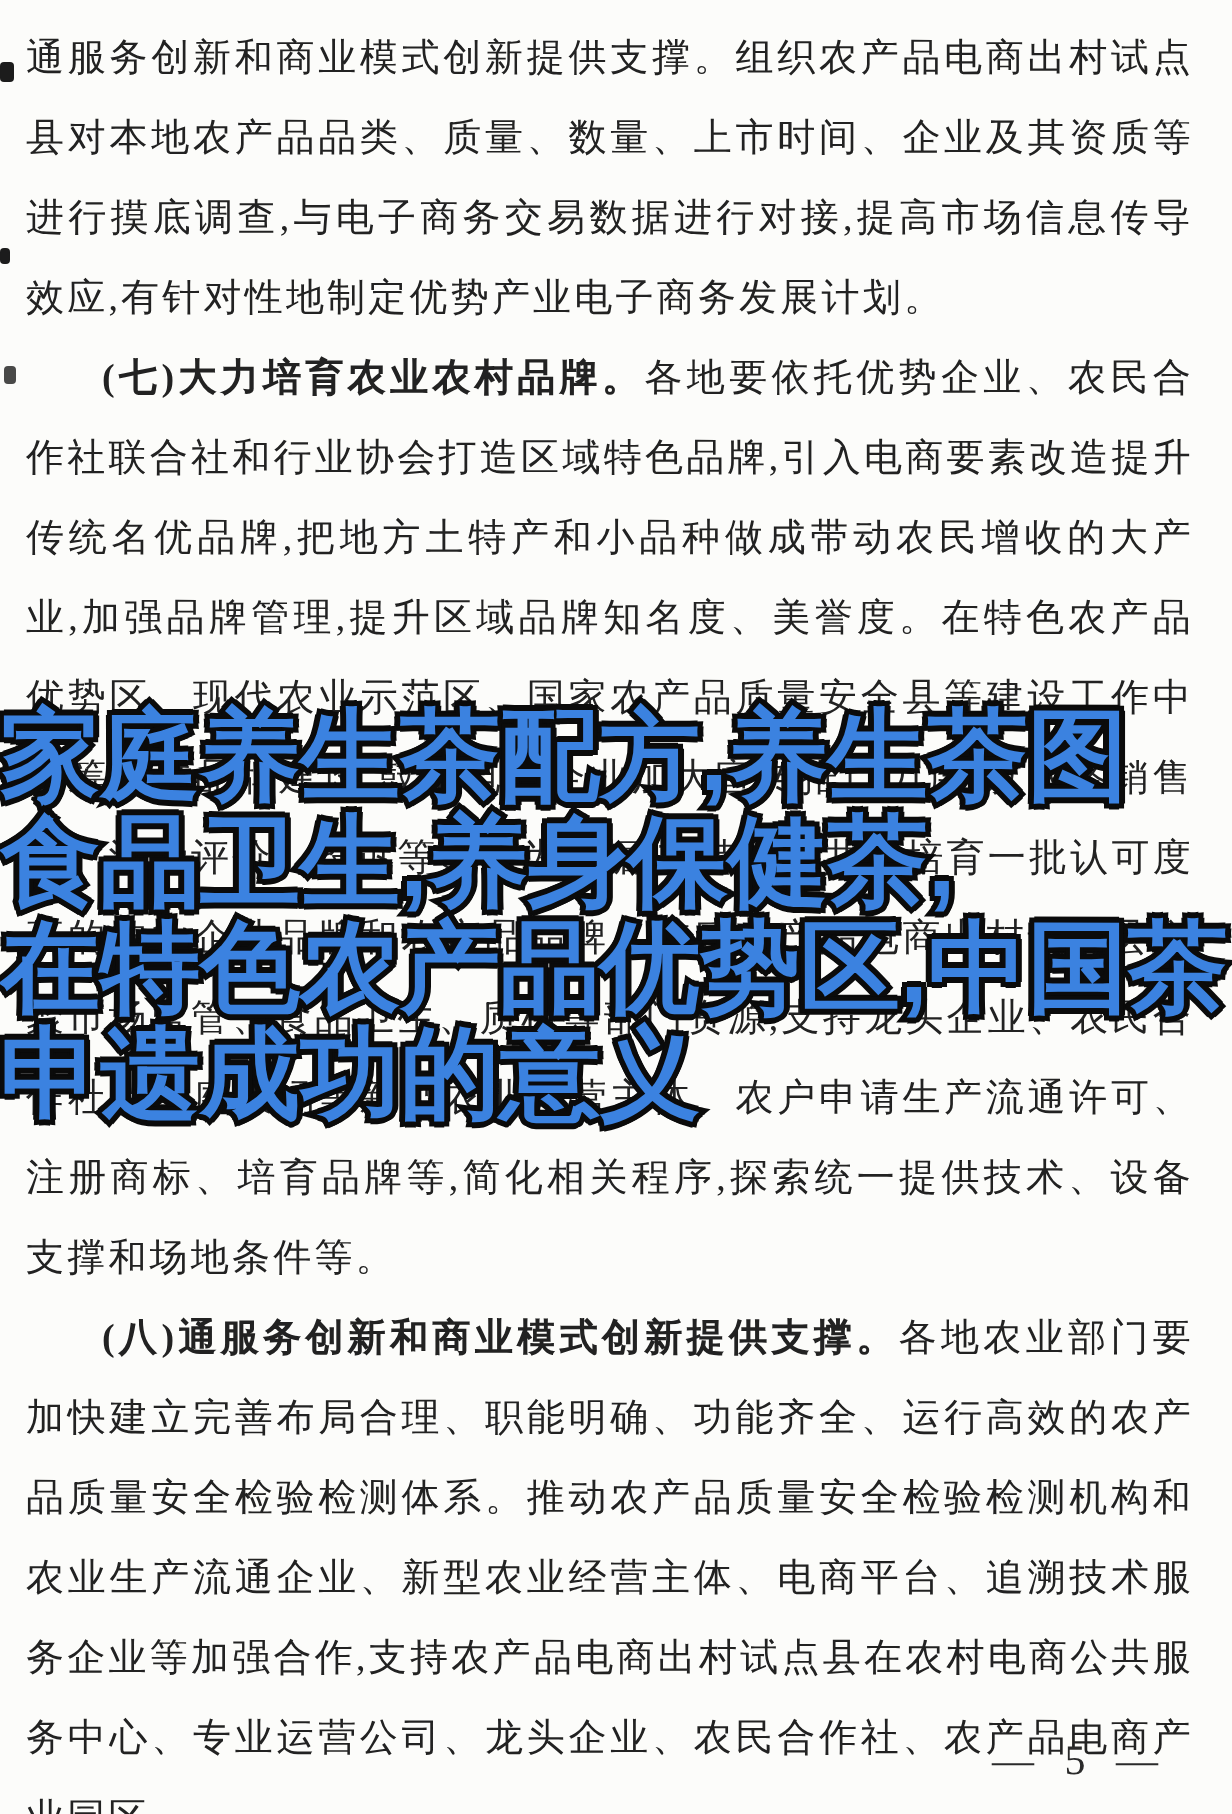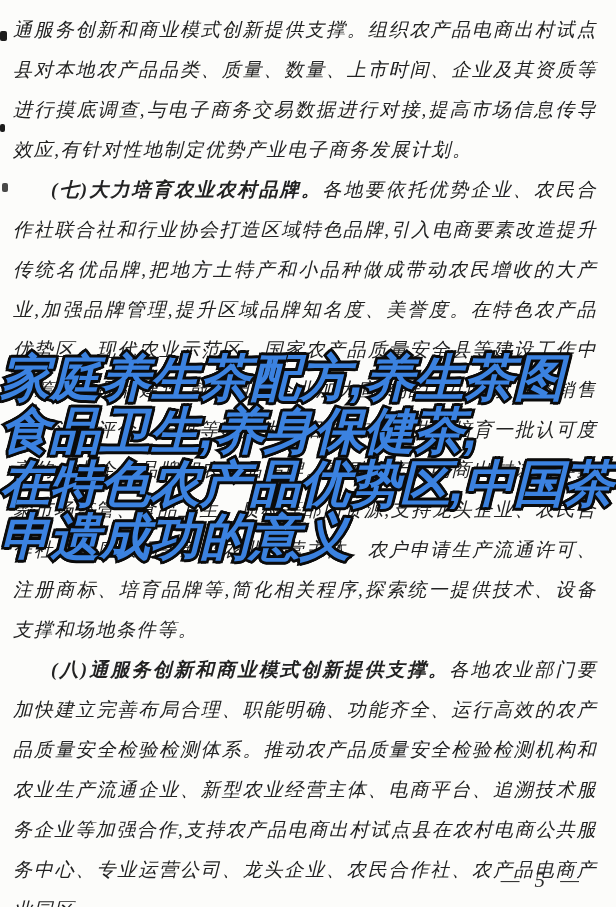--- a/index.html
+++ b/index.html
@@ -9,21 +9,20 @@
     background: #fcfcfa;
     overflow: hidden;
     position: relative;
     font-family: "Liberation Serif", "DejaVu Serif", serif;
     color: #222222;
   }
   .page {
     position: relative;
     width: 616px;
     height: 907px;
-    font-style: italic;
   }
   .content {
     position: absolute;
     top: 10px;
     left: 13px;
     right: 19px;
     font-size: 19px;
     line-height: 40px;
     letter-spacing: 1.6px;
     text-align: justify;

